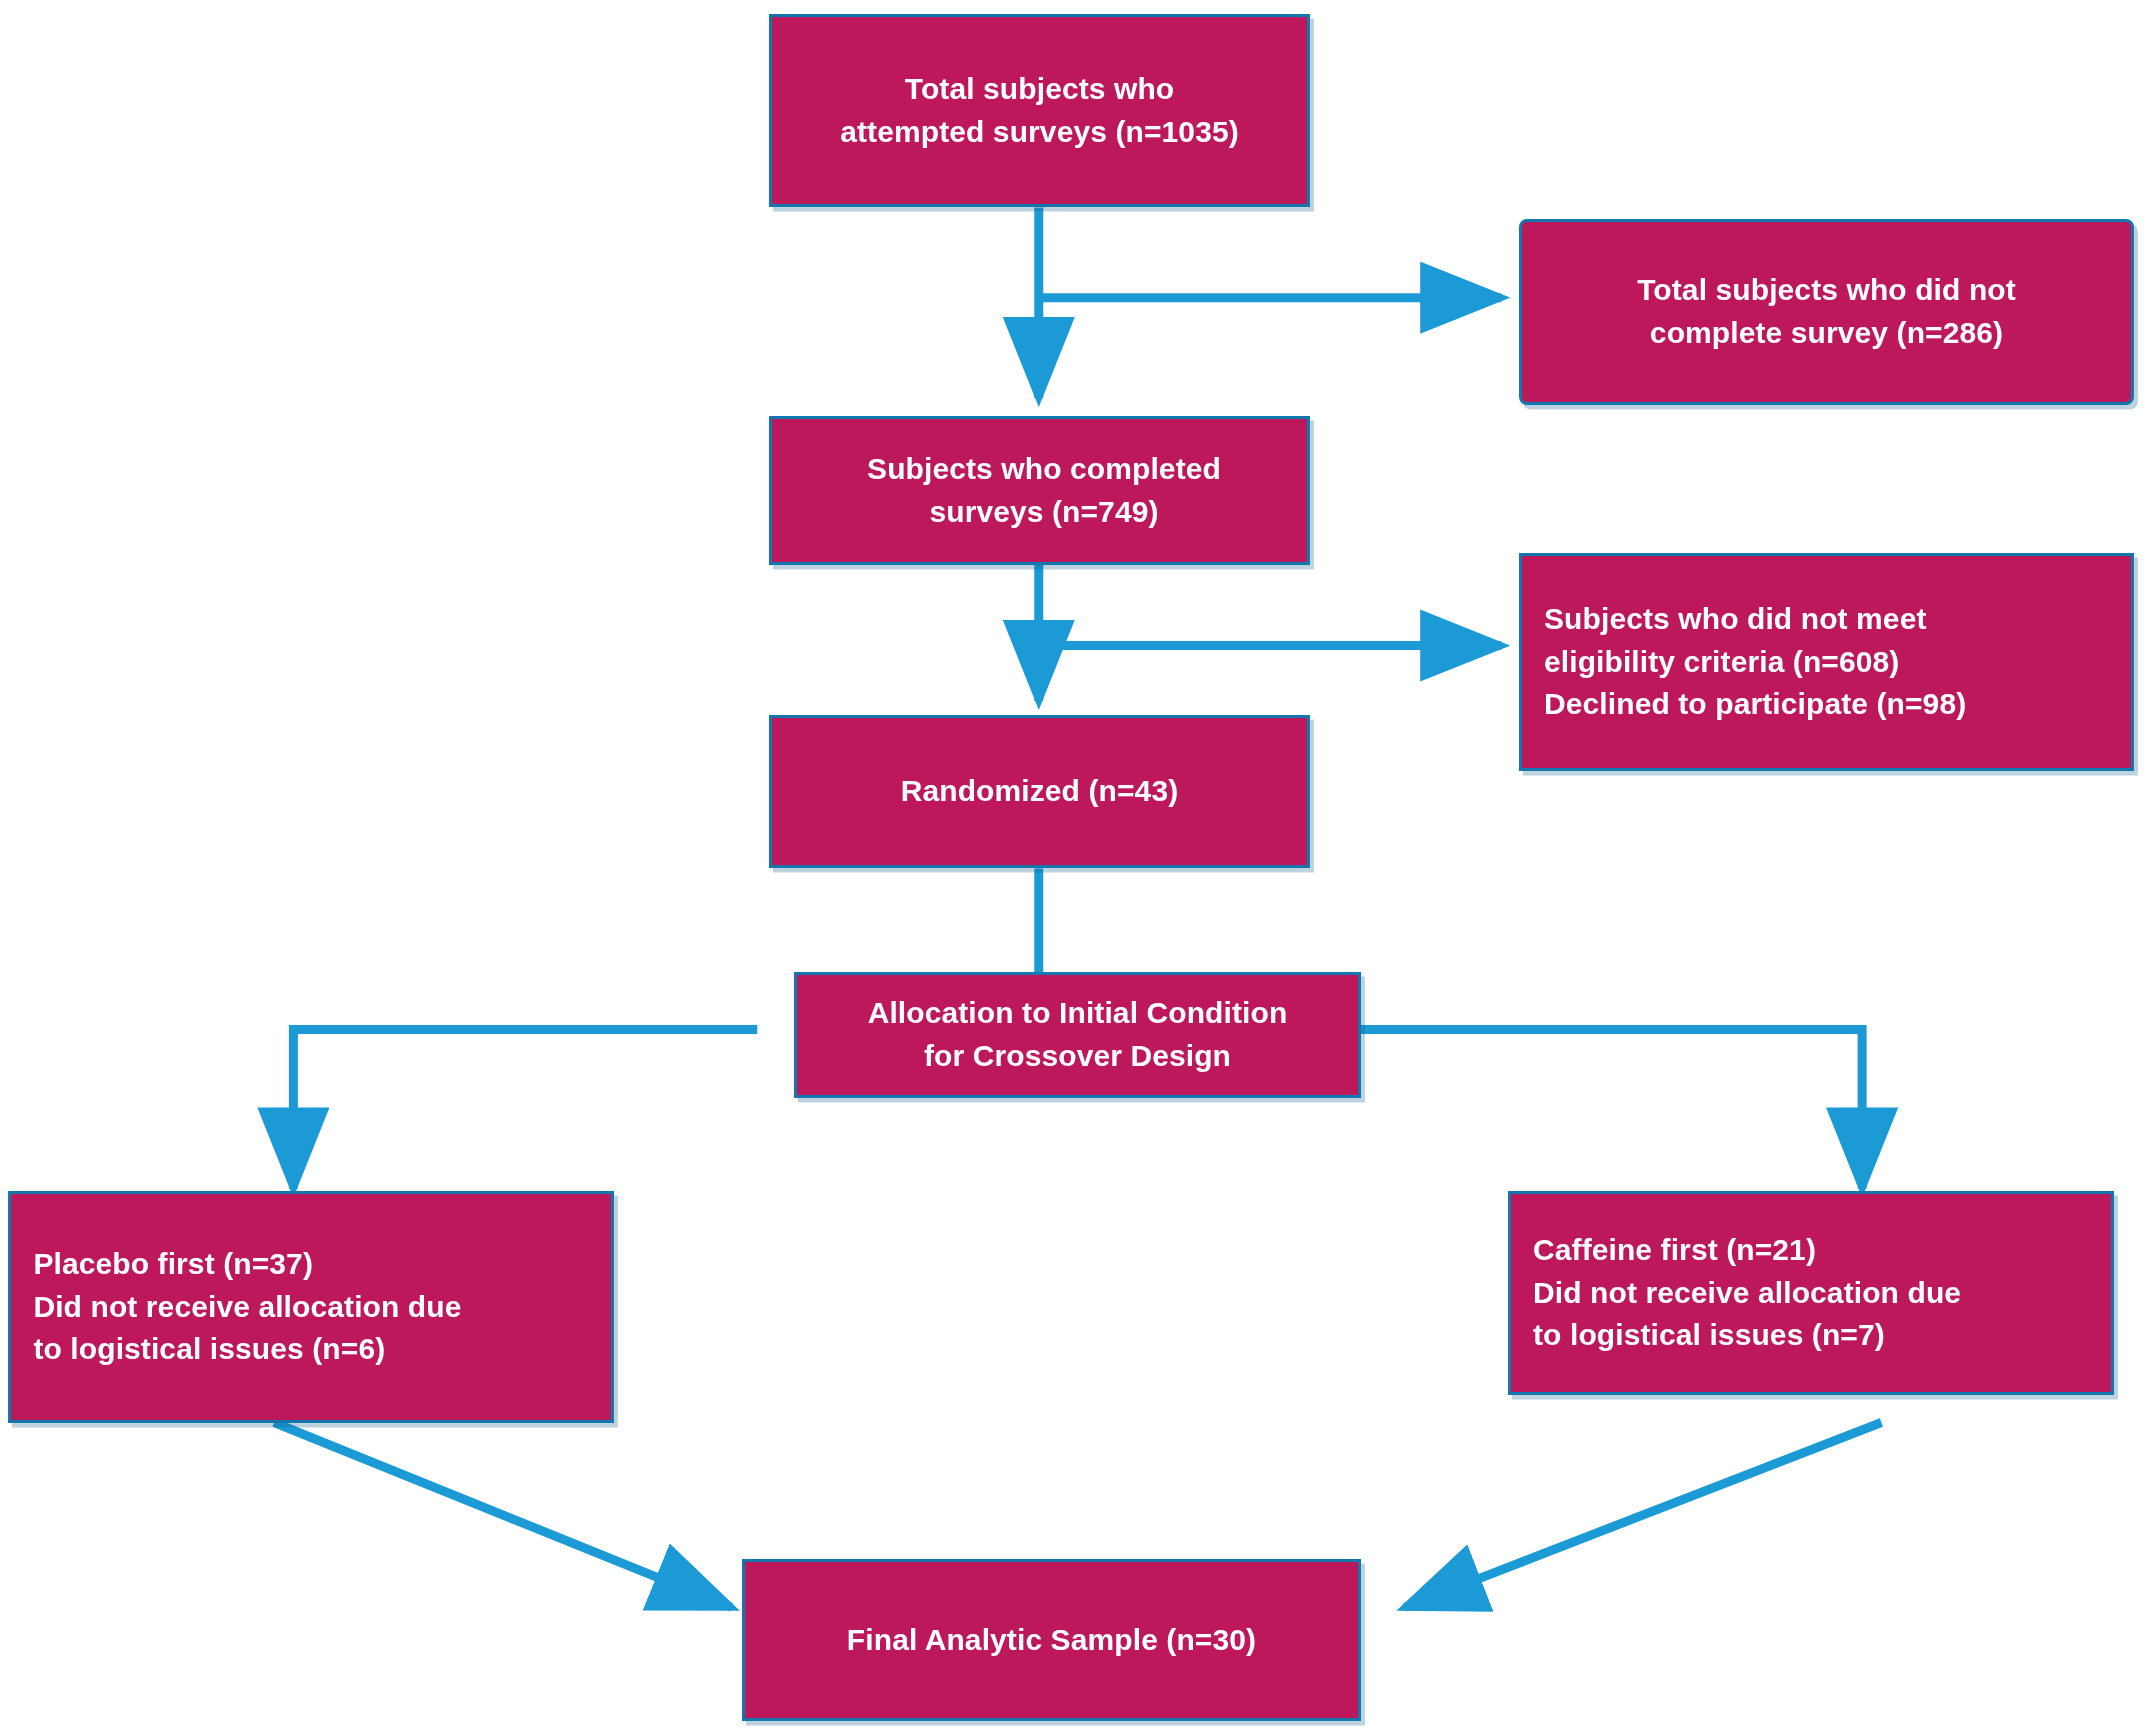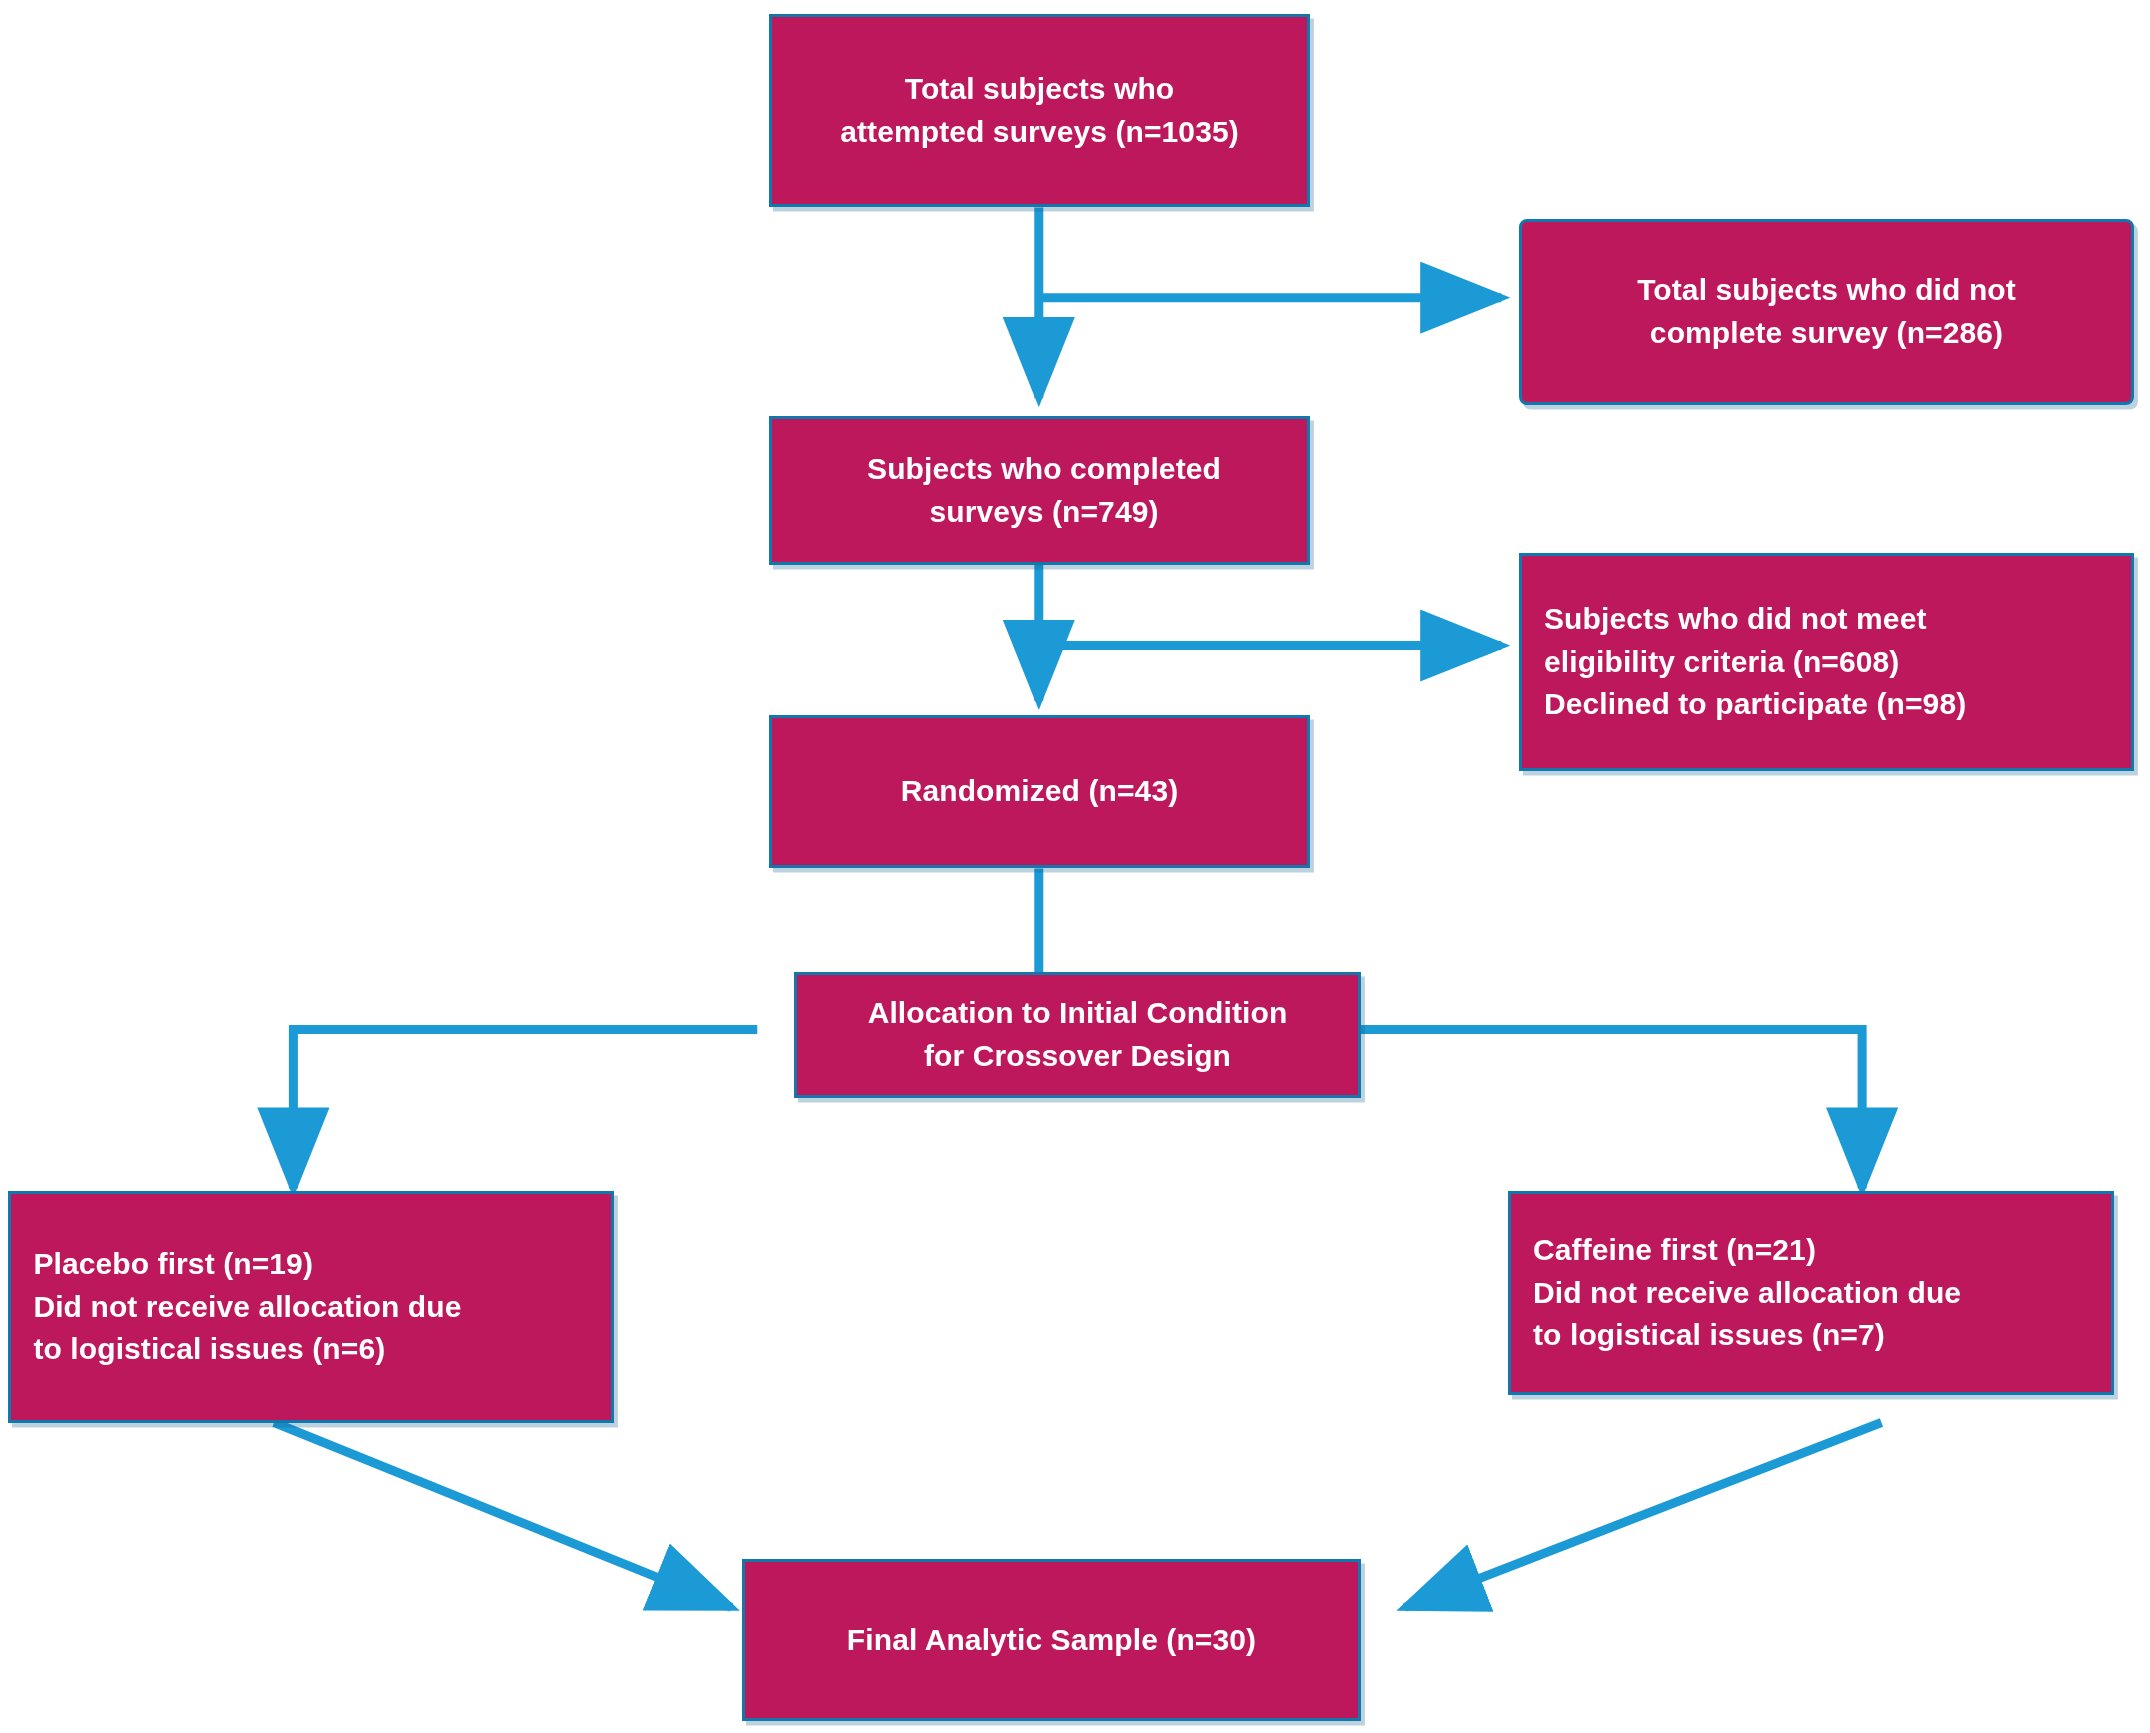--- a/index.html
+++ b/index.html
@@ -135,21 +135,21 @@
     <span class="line">Randomized (n=43)</span>
   </div>
 
   <div class="node center" style="left:794px; top:972px; width:567px; height:126px;">
     <span class="line">Allocation to Initial Condition</span>
     <span class="line">for Crossover Design</span>
   </div>
 
   <div class="node left" style="left:8.4px; top:1191px; width:606px; height:232px;">
     <span class="para">
-      <span class="line">Placebo first (n=19)</span>
+      <span class="line">Placebo first (n=37)</span>
     </span>
     <span class="para">
       <span class="line">Did not receive allocation due</span>
       <span class="line">to logistical issues (n=6)</span>
     </span>
   </div>
 
   <div class="node left" style="left:1508px; top:1191px; width:606px; height:204px;">
     <span class="para">
       <span class="line">Caffeine first (n=21)</span>

